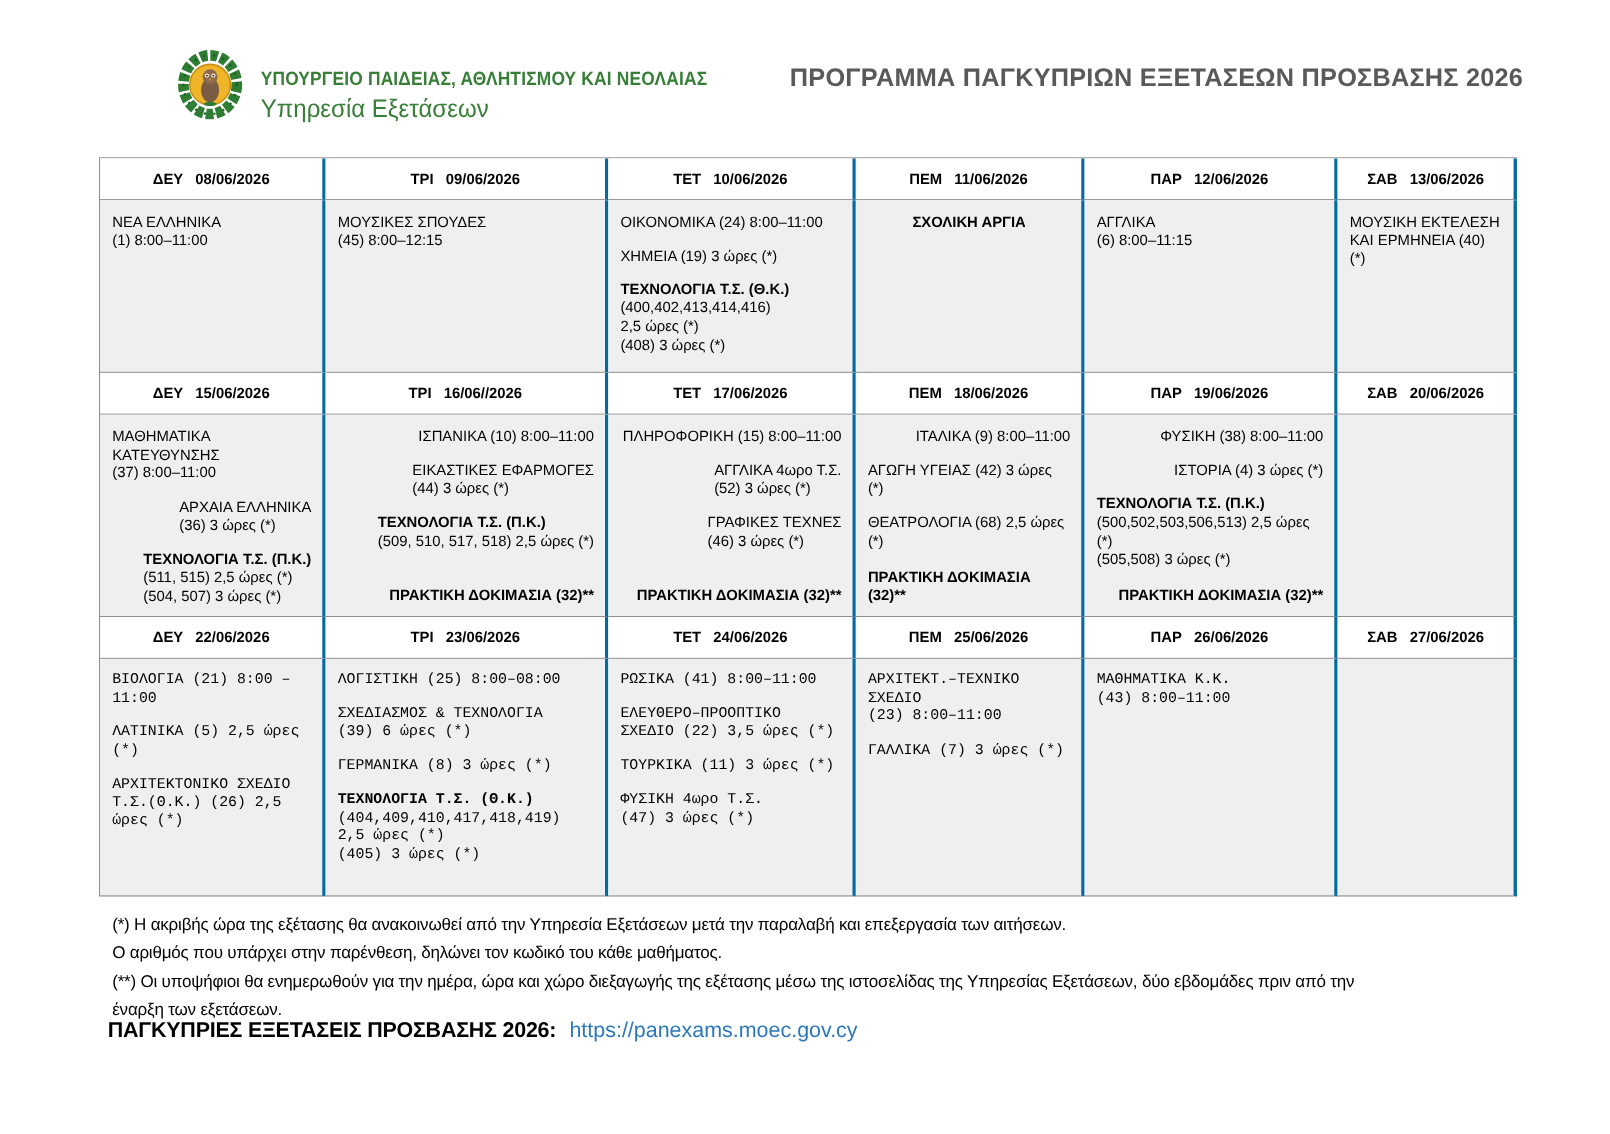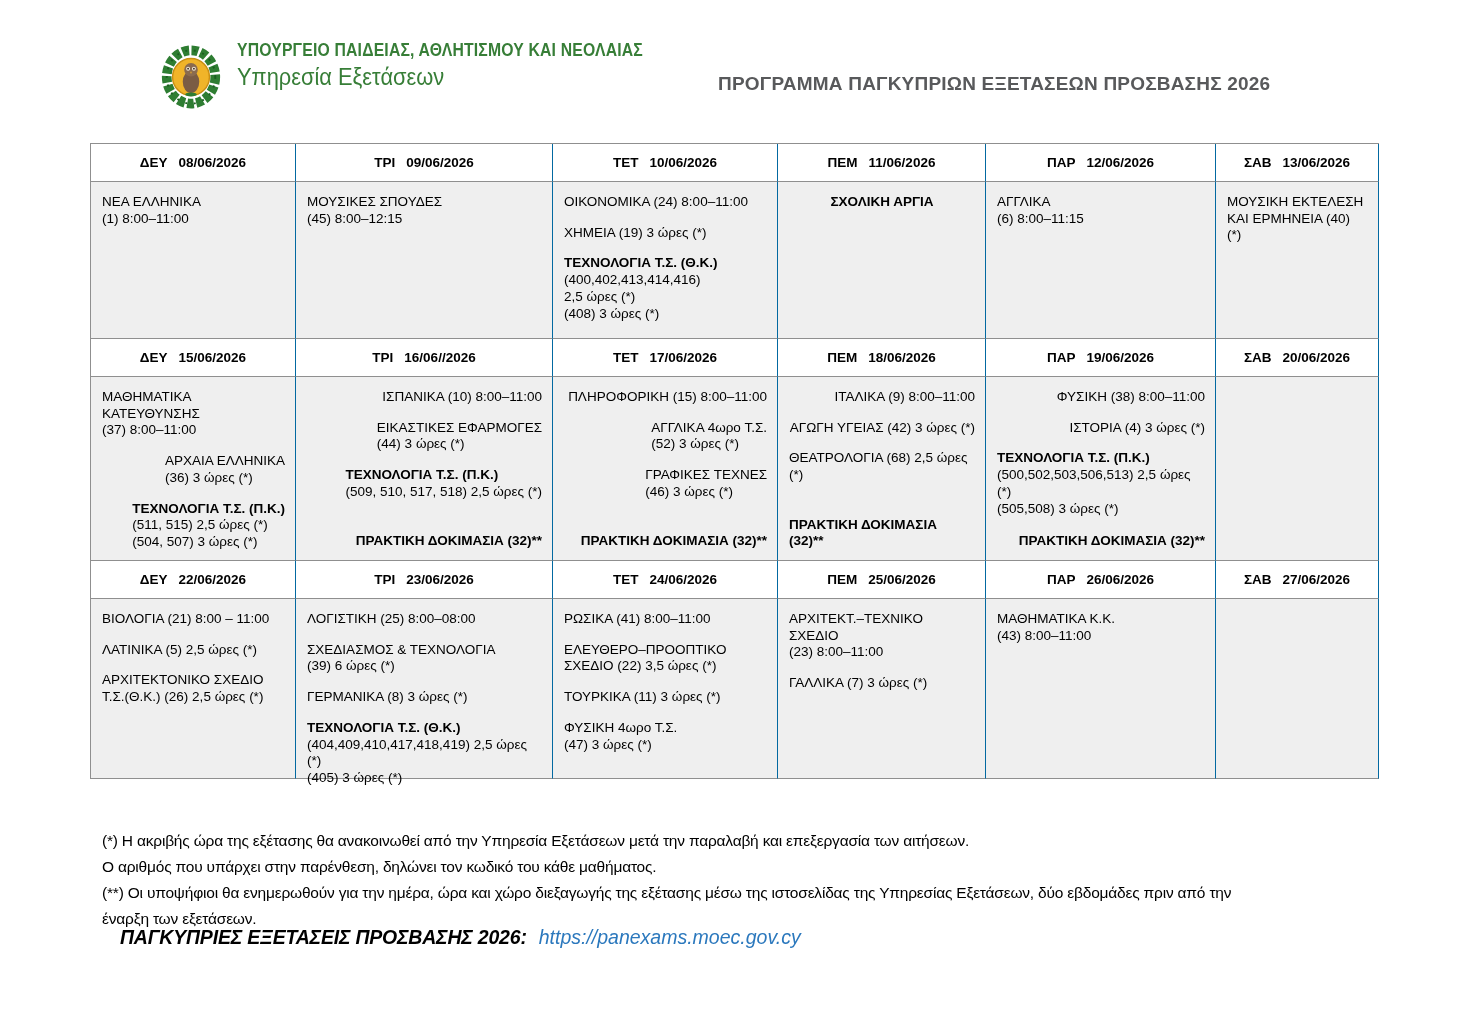--- a/index.html
+++ b/index.html
@@ -1,65 +1,65 @@
 <!DOCTYPE html>
 <html><head>
 <meta charset="utf-8">
 <style>
   html,body{margin:0;padding:0;background:#fff;}
   body{
     width:1464px;height:1031px;position:relative;overflow:hidden;
     font-family:"Liberation Sans","DejaVu Sans",sans-serif;color:#000;
   }
   
-  .brand{position:absolute;left:158px;top:40px;display:flex;align-items:flex-start;gap:13px;}
+  .brand{position:absolute;left:158px;top:40px;display:flex;align-items:flex-end;gap:13px;}
   .logo{flex:0 0 auto;}
   .ministry{
     color:#377e37;font-weight:bold;font-size:17.5px;white-space:nowrap;
     transform:scaleX(.9);transform-origin:left center;letter-spacing:.2px;
   }
   .service{
     color:#377e37;font-size:23px;margin-top:3px;white-space:nowrap;
     transform:scaleX(.95);transform-origin:left center;
   }
   .doc-title{
-    position:absolute;left:718px;top:73px;margin:0;
-    font-size:19px;font-weight:bold;color:#58595b;white-space:nowrap;letter-spacing:.2px;
+    position:absolute;left:718px;top:57px;margin:0;
+    font-size:23px;font-weight:bold;color:#58595b;white-space:nowrap;letter-spacing:.2px;
   }
   
   .schedule{
     position:absolute;left:90px;top:143px;width:1288px;
     display:grid;grid-template-columns:205px 257px 225px 208px 230px 163px;
     border-top:1px solid #8f8f8f;border-left:1px solid #8f8f8f;
   }
-  .cell{box-sizing:border-box;border-right:1px solid #0369a1;border-bottom:1px solid #8f8f8f;}
+  .cell{box-sizing:border-box;border-right:3px solid #0369a1;border-bottom:1px solid #8f8f8f;}
   .head{
     background:#fff;height:38px;display:flex;align-items:center;justify-content:center;
     gap:11px;font-weight:bold;font-size:13.5px;white-space:nowrap;
   }
   .body{
     background:#efefef;padding:12px 10px 8px 11px;font-size:13.5px;line-height:1.24;
     display:flex;flex-direction:column;
   }
   .wk0{height:157px;}
   .wk1{height:184px;align-items:flex-end;}
-  .wk2{height:180px;}
+  .wk2{height:216px;font-family:Liberation Mono, monospace;}
   .entry{margin-bottom:14px;}
   .entry:last-child{margin-bottom:0;}
   .entry.pin{margin-top:auto;margin-bottom:2px;}
   .entry.center{text-align:center;}
   .line{white-space:pre-wrap;}
   .line.b{font-weight:bold;}
   
   .notes{
     position:absolute;left:102px;top:828px;width:1142px;
     font-size:15.5px;letter-spacing:-0.2px;
   }
   .note{line-height:26px;}
-  .footer-line{position:absolute;left:120px;top:926px;font-size:19.5px;white-space:nowrap;font-style:italic;}
+  .footer-line{position:absolute;left:98px;top:926px;font-size:19.5px;white-space:nowrap;}
   .footer-label{font-weight:bold;letter-spacing:-0.2px;}
   .footer-link{color:#2b78bd;text-decoration:none;margin-left:12px;}
 </style>
 </head>
 <body>
 
 <div class="brand">
   <svg class="logo" width="66" height="72" viewBox="0 0 68 72" aria-hidden="true">
     <ellipse cx="34" cy="37" rx="25" ry="27.5" fill="none" stroke="#2e7d32" stroke-width="10" stroke-dasharray="7 2.5"></ellipse>
     <ellipse cx="34" cy="37" rx="25" ry="27.5" fill="none" stroke="#1b5e20" stroke-width="2" stroke-dasharray="2 7"></ellipse>

